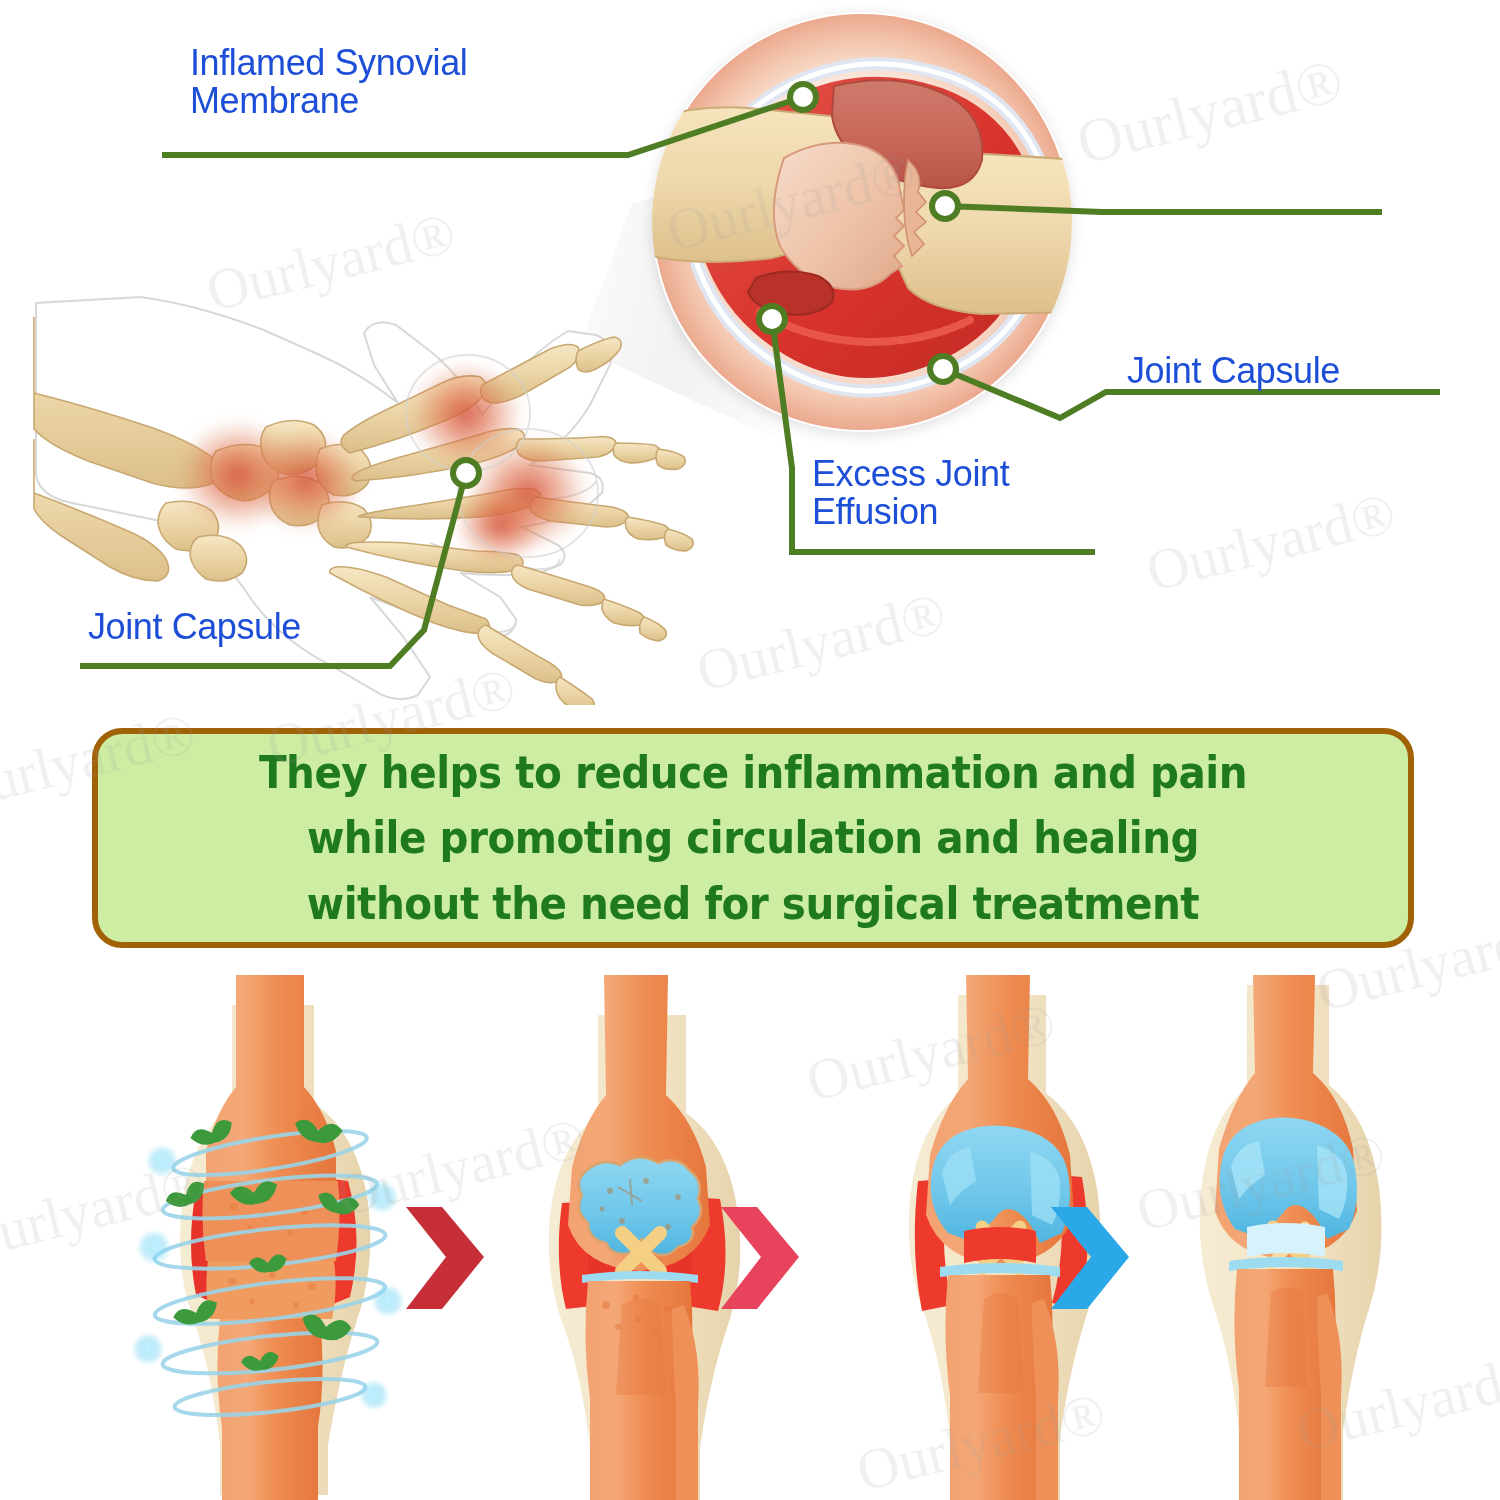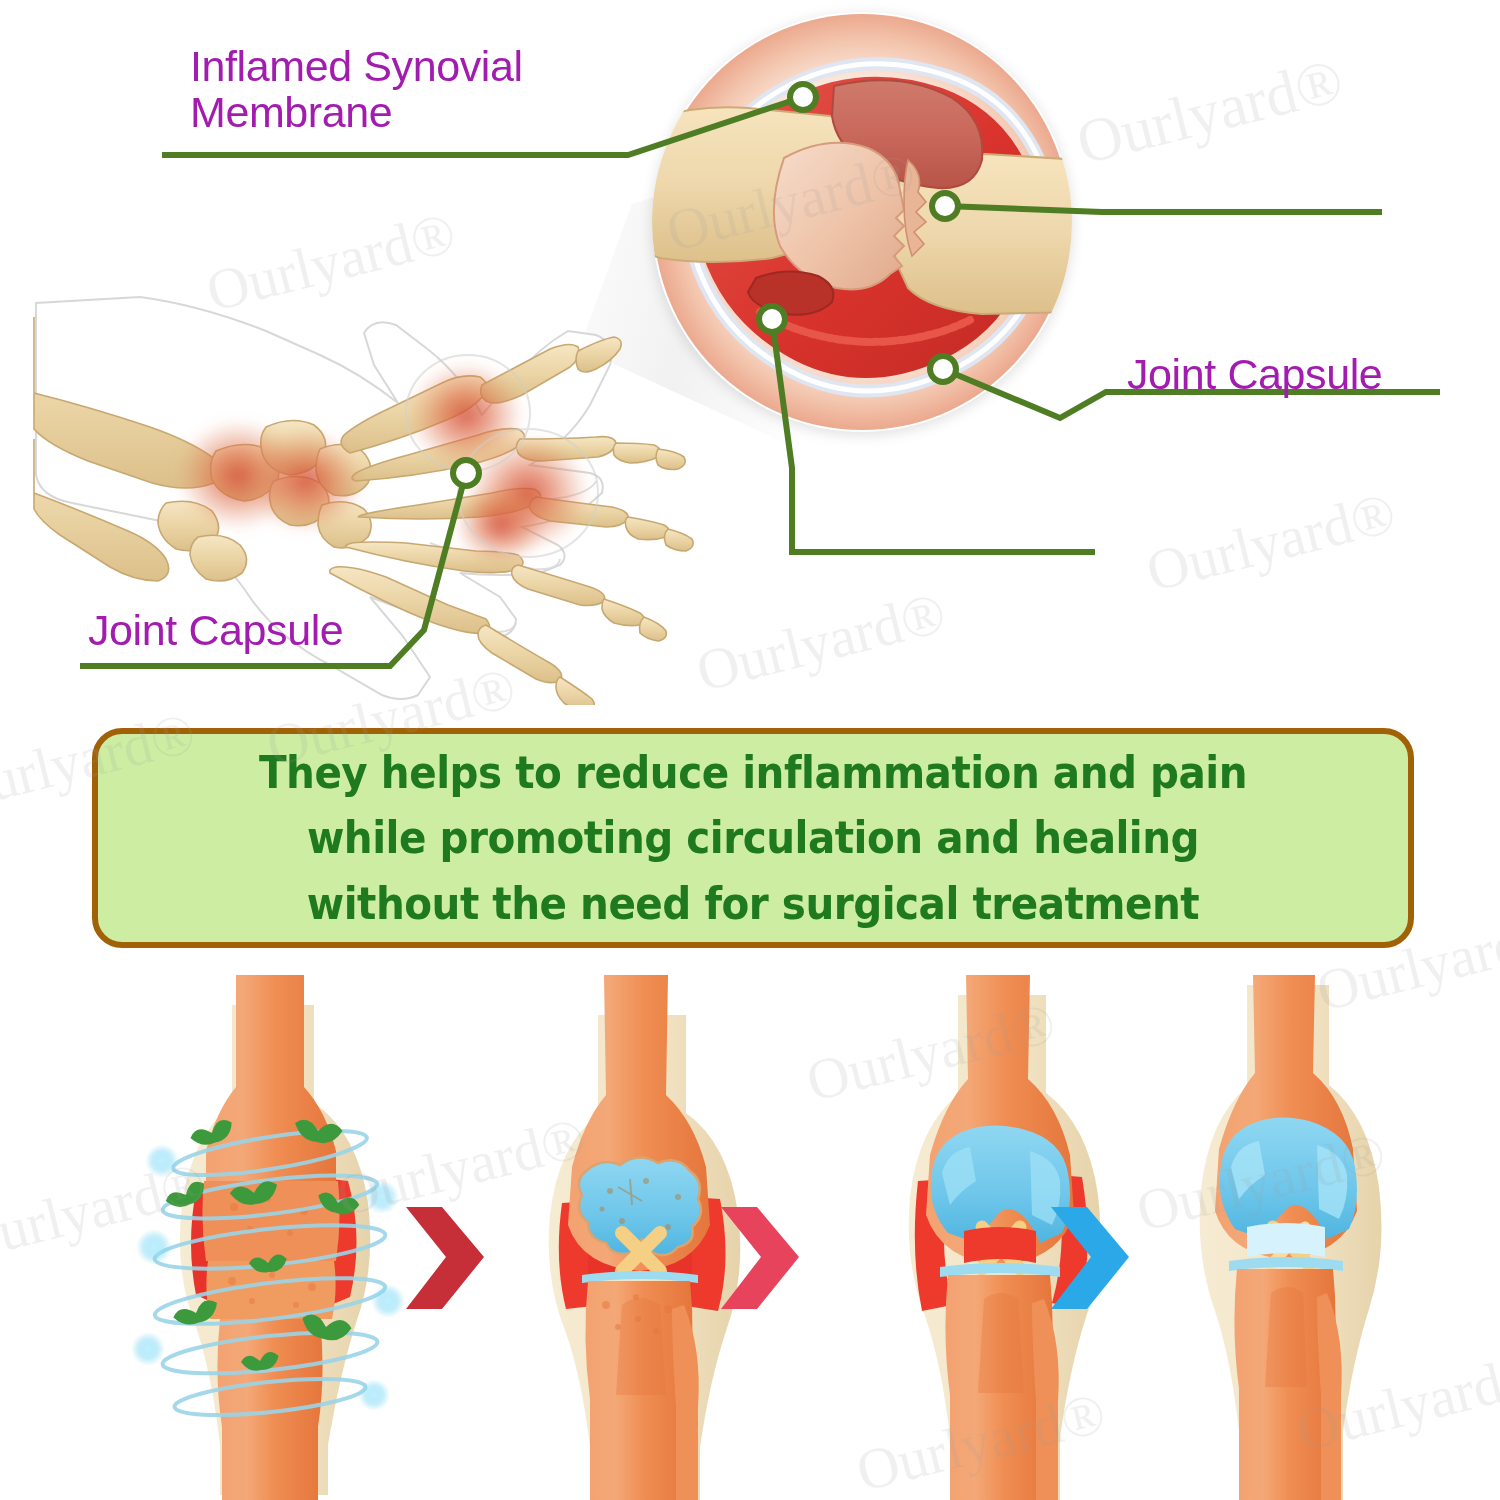--- a/index.html
+++ b/index.html
@@ -21,23 +21,23 @@
     white-space:nowrap;
     transform-origin:left top;
     font-weight:400;
   }
 
   
   .anatomy { position:absolute; left:0; top:0; width:1500px; height:715px; }
 
   .label {
     position:absolute;
-    font-size:43px;
+    font-size:36px;
     line-height:1.06;
-    color:#a21caf;
+    color:#1d4ed8;
     letter-spacing:-.4px;
     white-space:pre-line;
   }
 
   .leader { position:absolute; top:0; left:0; width:1500px; height:715px; }
 
   
   .hand-wrap { position:absolute; left:30px; top:225px; width:720px; height:480px; }
 
   
@@ -291,20 +291,22 @@
       <circle cx="466" cy="473" r="13"></circle>
     </g>
   </svg>
 
   <div class="label" style="left:190px; top:44px;">Inflamed Synovial
 Membrane</div>
 
 
   <div class="label" style="left:1127px; top:352px;">Joint Capsule</div>
 
+  <div class="label" style="left:812px; top:455px;">Excess Joint
+Effusion</div>
 
   <div class="label" style="left:88px; top:608px;">Joint Capsule</div>
 </div>
 
 <div class="greenbox">
   <div class="greenbox-text">They helps to reduce inflammation and pain
 while promoting circulation and healing
 without the need for surgical treatment</div>
 </div>
 

